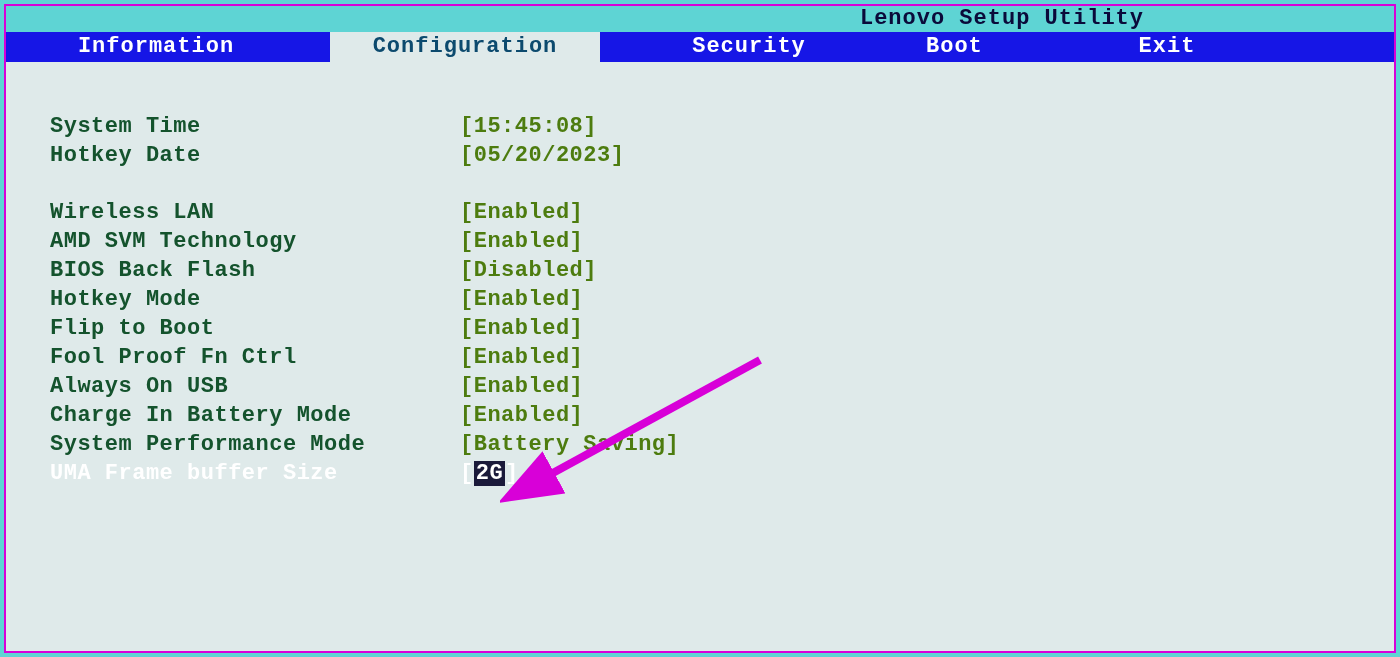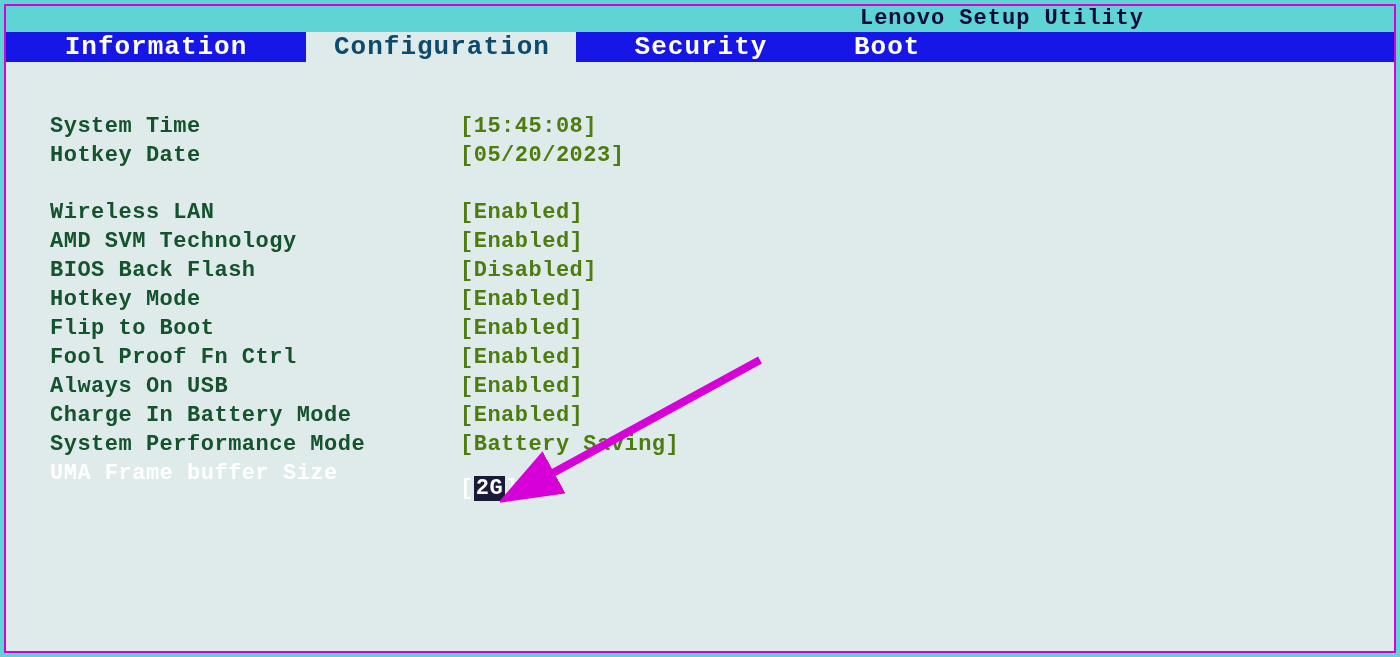--- a/index.html
+++ b/index.html
@@ -25,22 +25,23 @@
   padding-right: 250px;
   font-size: 22px;
   color: #0a0a3a;
   letter-spacing: 1px;
 }
 .tabbar {
   display: flex;
   height: 30px;
   background: #1616e6;
   color: #fff;
-  font-size: 26px;
+  font-size: 22px;
   align-items: center;
+  gap: 24px;
 }
 .tab {
   flex: 0 0 auto;
   padding: 2px 28px;
   height: 30px;
   line-height: 26px;
   letter-spacing: 1px;
   cursor: pointer;
 }
 .tab.active {
@@ -60,21 +61,21 @@
 }
 .label {
   width: 410px;
   color: #14532d;
 }
 .value {
   color: #4d7c0f;
 }
 .spacer { height: 28px; }
 .row.selected .label { color: #fff; }
-.row.selected .value { color: #fff; margin-top: 15px; }
+.row.selected .value { color: #fff; }
 .row.selected .valinner {
   background: #1a1a3a;
   padding: 0 2px;
 }
 .arrow {
   position: absolute;
   pointer-events: none;
 }
 </style>
 </head>
@@ -82,20 +83,21 @@
 
 <div class="frame">
   <div class="titlebar">
     <span>Lenovo Setup Utility</span>
   </div>
   <div class="tabbar">
     <div class="tab" style="width:300px;text-align:center">Information</div>
     <div class="tab active" style="width:270px;text-align:center">Configuration</div>
     <div class="tab" style="width:250px;text-align:center">Security</div>
     <div class="tab" style="width:170px;text-align:left">Boot</div>
+    <div class="tab" style="width:150px;text-align:center">Exit</div>
   </div>
   <div class="content">
 
     <div class="row">
       <div class="label">System Time</div>
       <div class="value">[15:45:08]</div>
     </div>
     <div class="row">
       <div class="label">Hotkey Date</div>
       <div class="value">[05/20/2023]</div>

